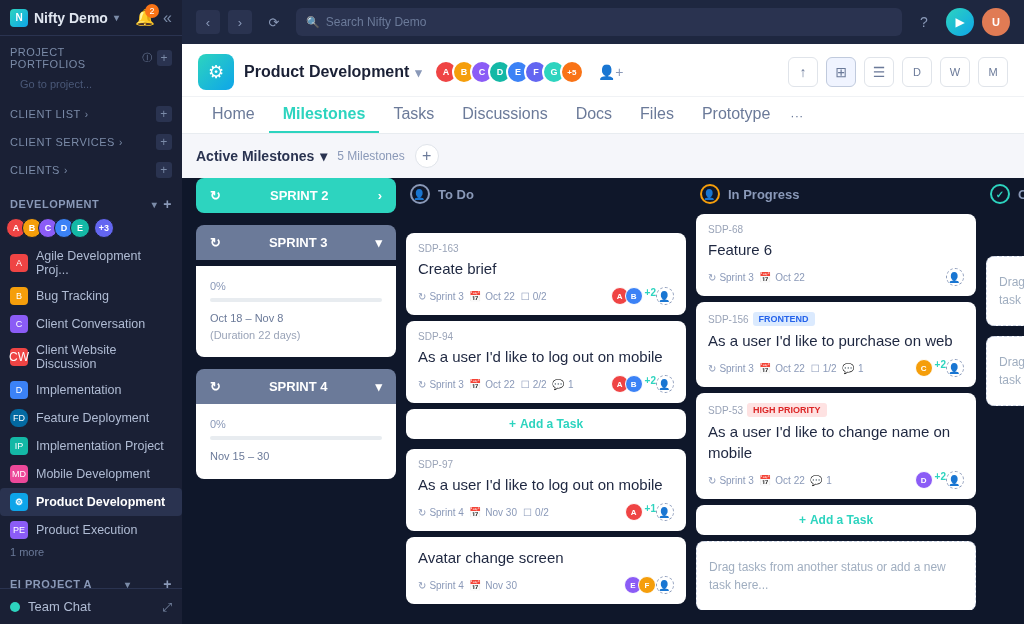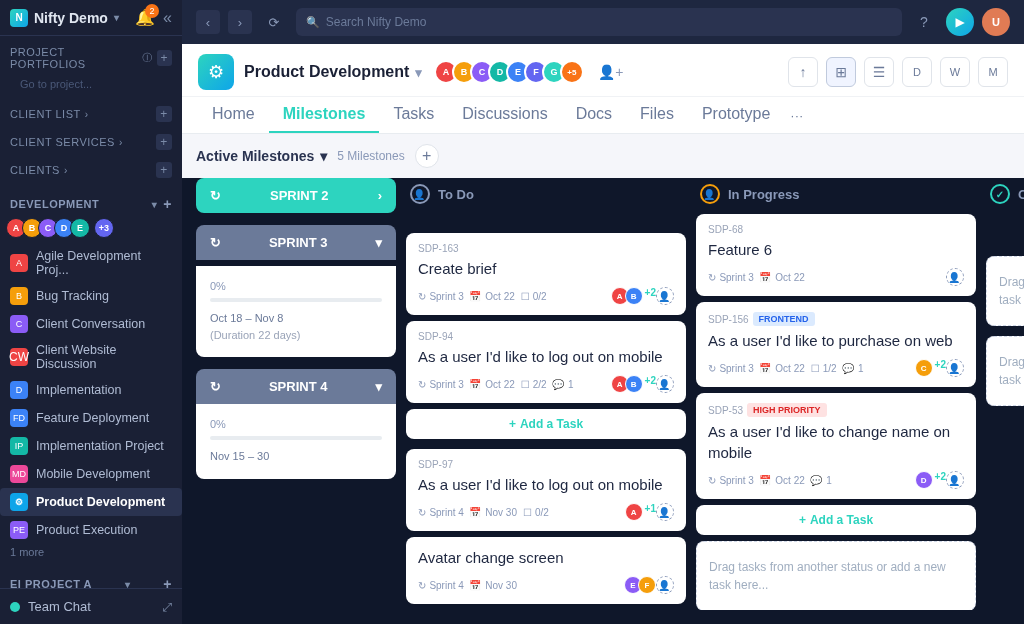--- a/index.html
+++ b/index.html
@@ -203,21 +203,21 @@
         </div>
       <span>Client Website Discussion</span>
     </div>
     <div class="sidebar-item">
       <div class="sidebar-item-icon" style="background:#3b82f6;">
           <span style="color:white;font-size:9px;">D</span>
         </div>
       <span>Implementation</span>
     </div>
     <div class="sidebar-item">
-      <div class="sidebar-item-icon" style="background:#3b82f6;">
+      <div class="sidebar-item-icon" style="background:#0369a1;border-radius:8px;">
           <span style="color:white;font-size:9px;">FD</span>
         </div>
       <span>Feature Deployment</span>
     </div>
     <div class="sidebar-item">
       <div class="sidebar-item-icon" style="background:#14b8a6;">
           <span style="color:white;font-size:9px;">IP</span>
         </div>
       <span>Implementation Project</span>
     </div>

